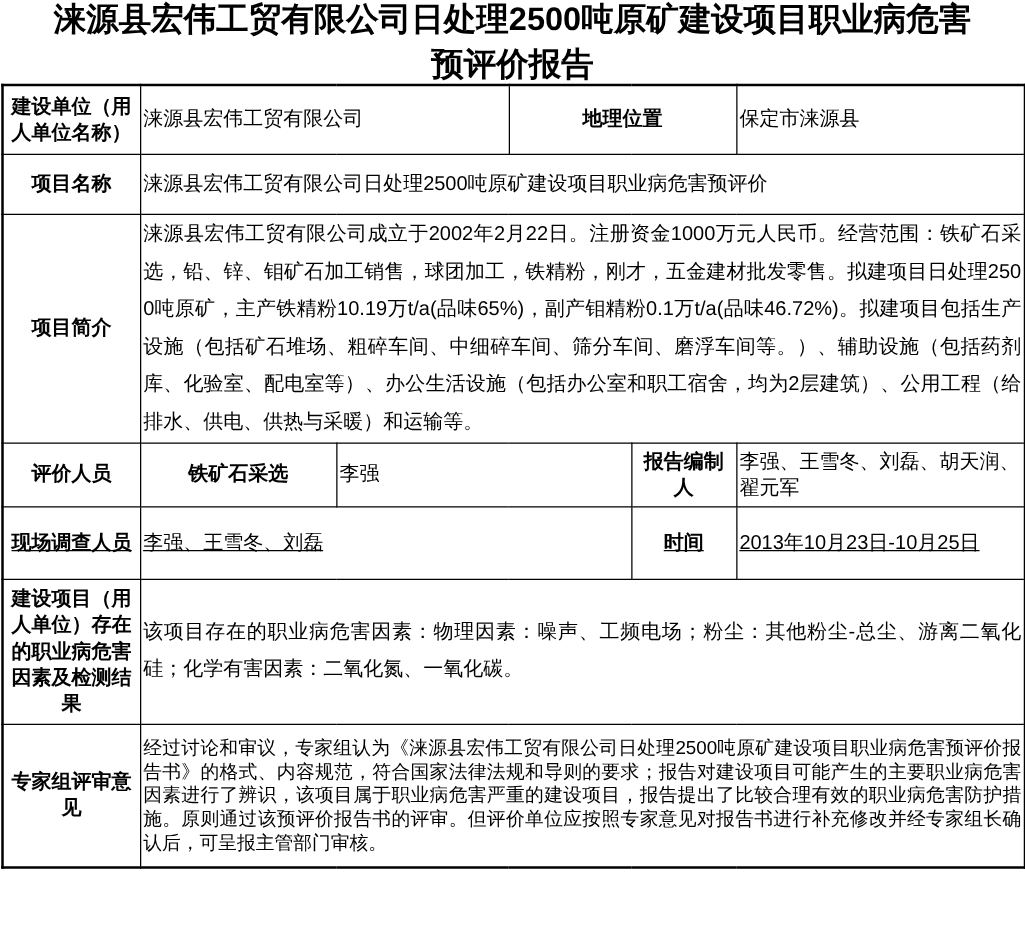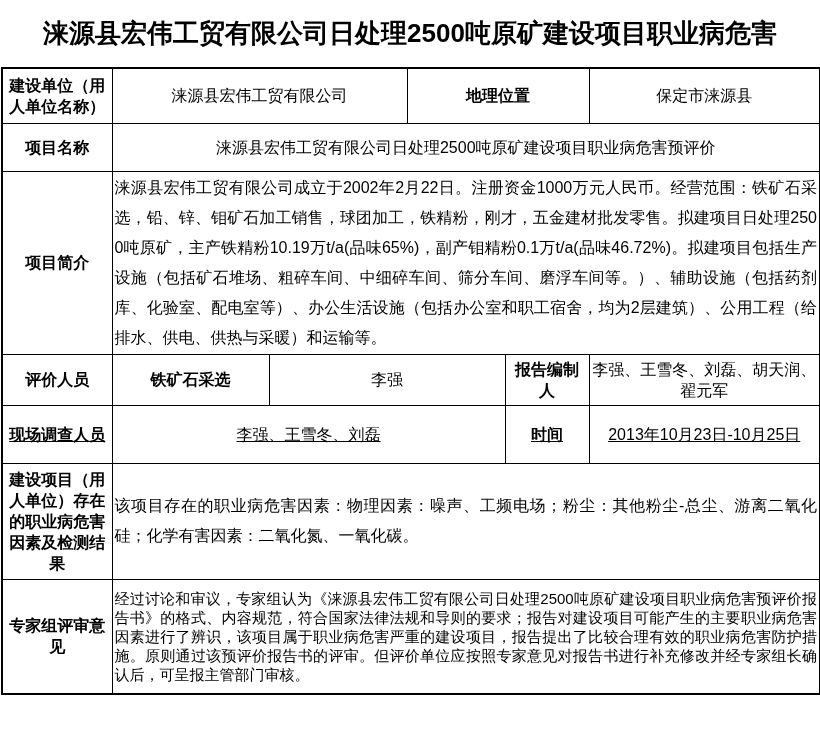--- a/index.html
+++ b/index.html
@@ -12,21 +12,21 @@
   .page {
     width: 820px;
     height: 746px;
     background: #ffffff;
     overflow: hidden;
   }
   .title {
     height: 67px;
     display: flex;
     flex-direction: column;
-    justify-content: center;
+    justify-content: space-between;
     align-items: center;
     font-weight: bold;
     font-size: 26px;
     line-height: 31px;
     text-align: center;
   }
   table.report {
     border-collapse: collapse;
     table-layout: fixed;
     width: 818px;
@@ -40,21 +40,21 @@
     font-size: 16px;
     line-height: 21px;
     overflow: hidden;
     word-break: break-all;
   }
   td.label {
     font-weight: bold;
     text-align: center;
     line-height: 21px;
   }
-  td.center { text-align: center; }
+  td.center { }
   td.body {
     text-align: justify;
     line-height: 30px;
   }
   td.body-sm {
     text-align: justify;
     font-size: 15px;
     line-height: 19px;
   }
   tr.r1 { height: 55px; }
@@ -66,20 +66,21 @@
   tr.r7 { height: 109px; }
   tr.r8 { height: 115px; }
 </style>
 </head>
 <body>
 
 <div class="page">
 
   <div class="title">
     <div>涞源县宏伟工贸有限公司日处理2500吨原矿建设项目职业病危害</div>
+    <div>预评价报告</div>
   </div>
 
   <table class="report">
     <colgroup>
       <col style="width:110px">
       <col style="width:157px">
       <col style="width:138px">
       <col style="width:98px">
       <col style="width:84px">
       <col style="width:231px">

